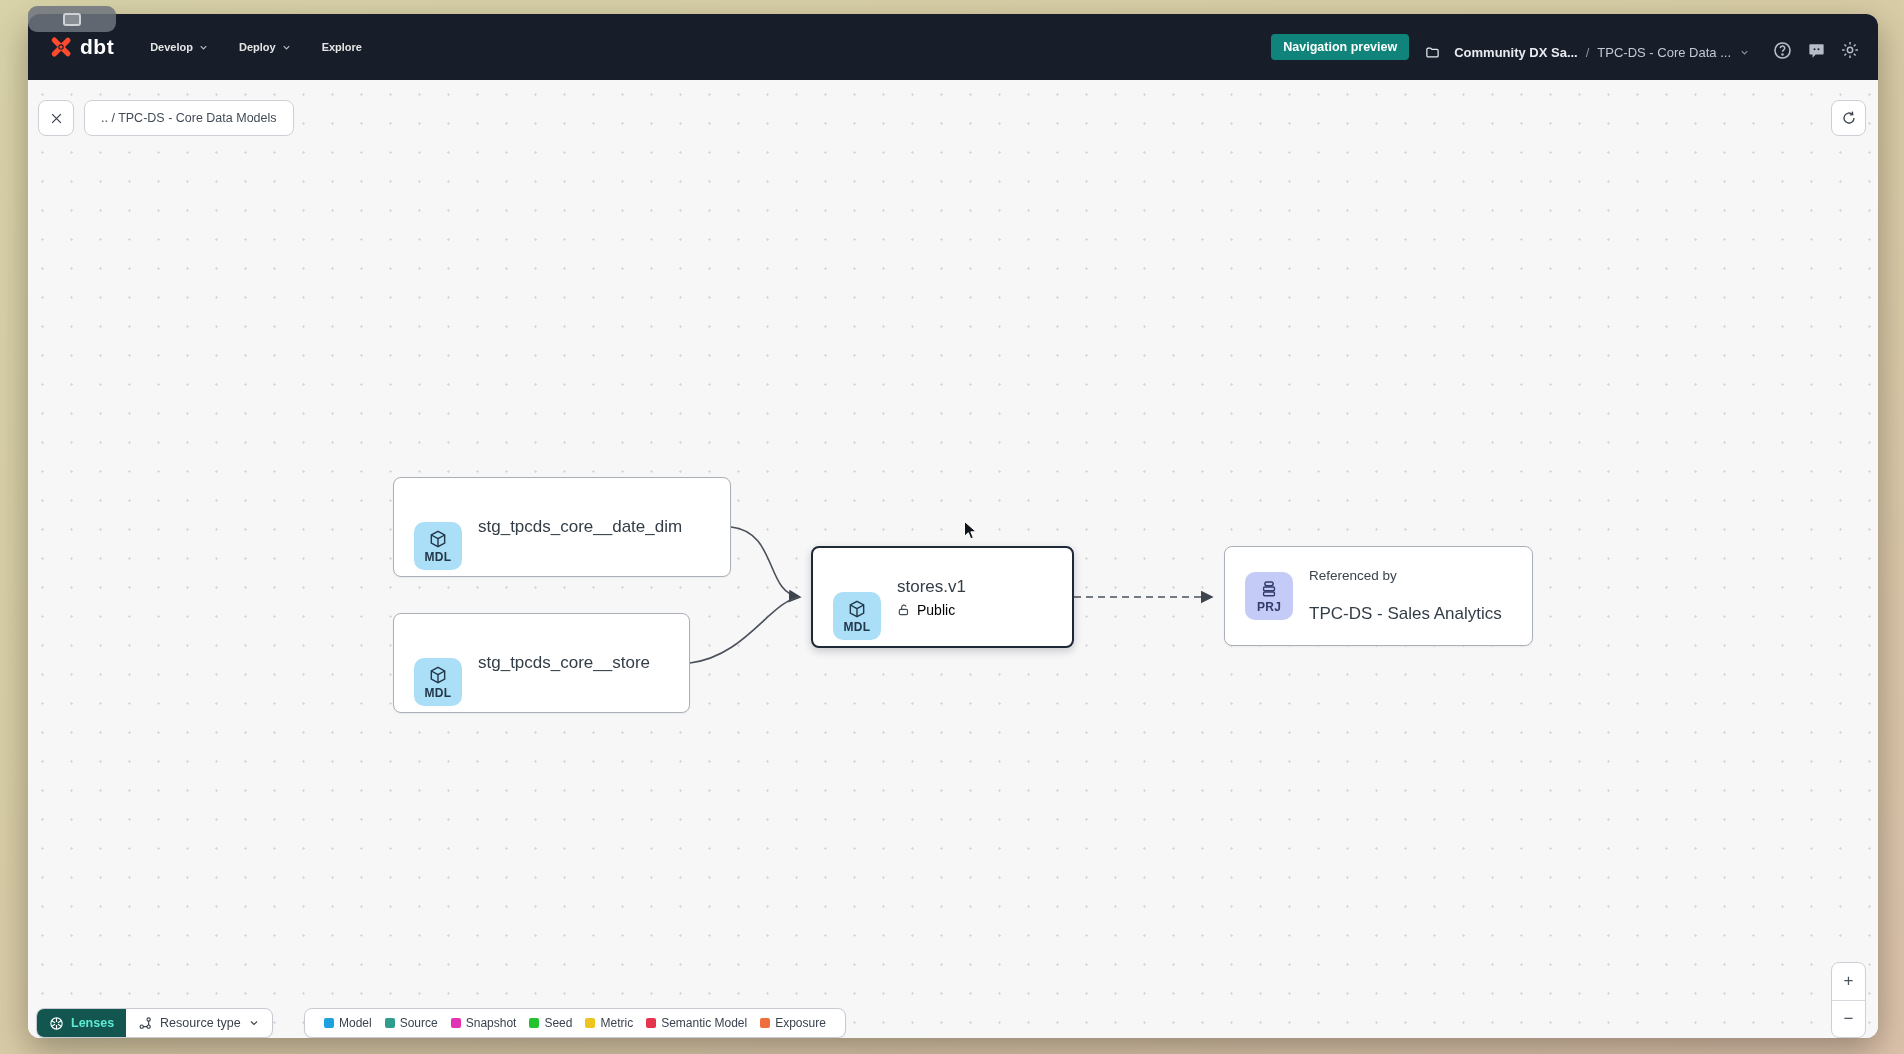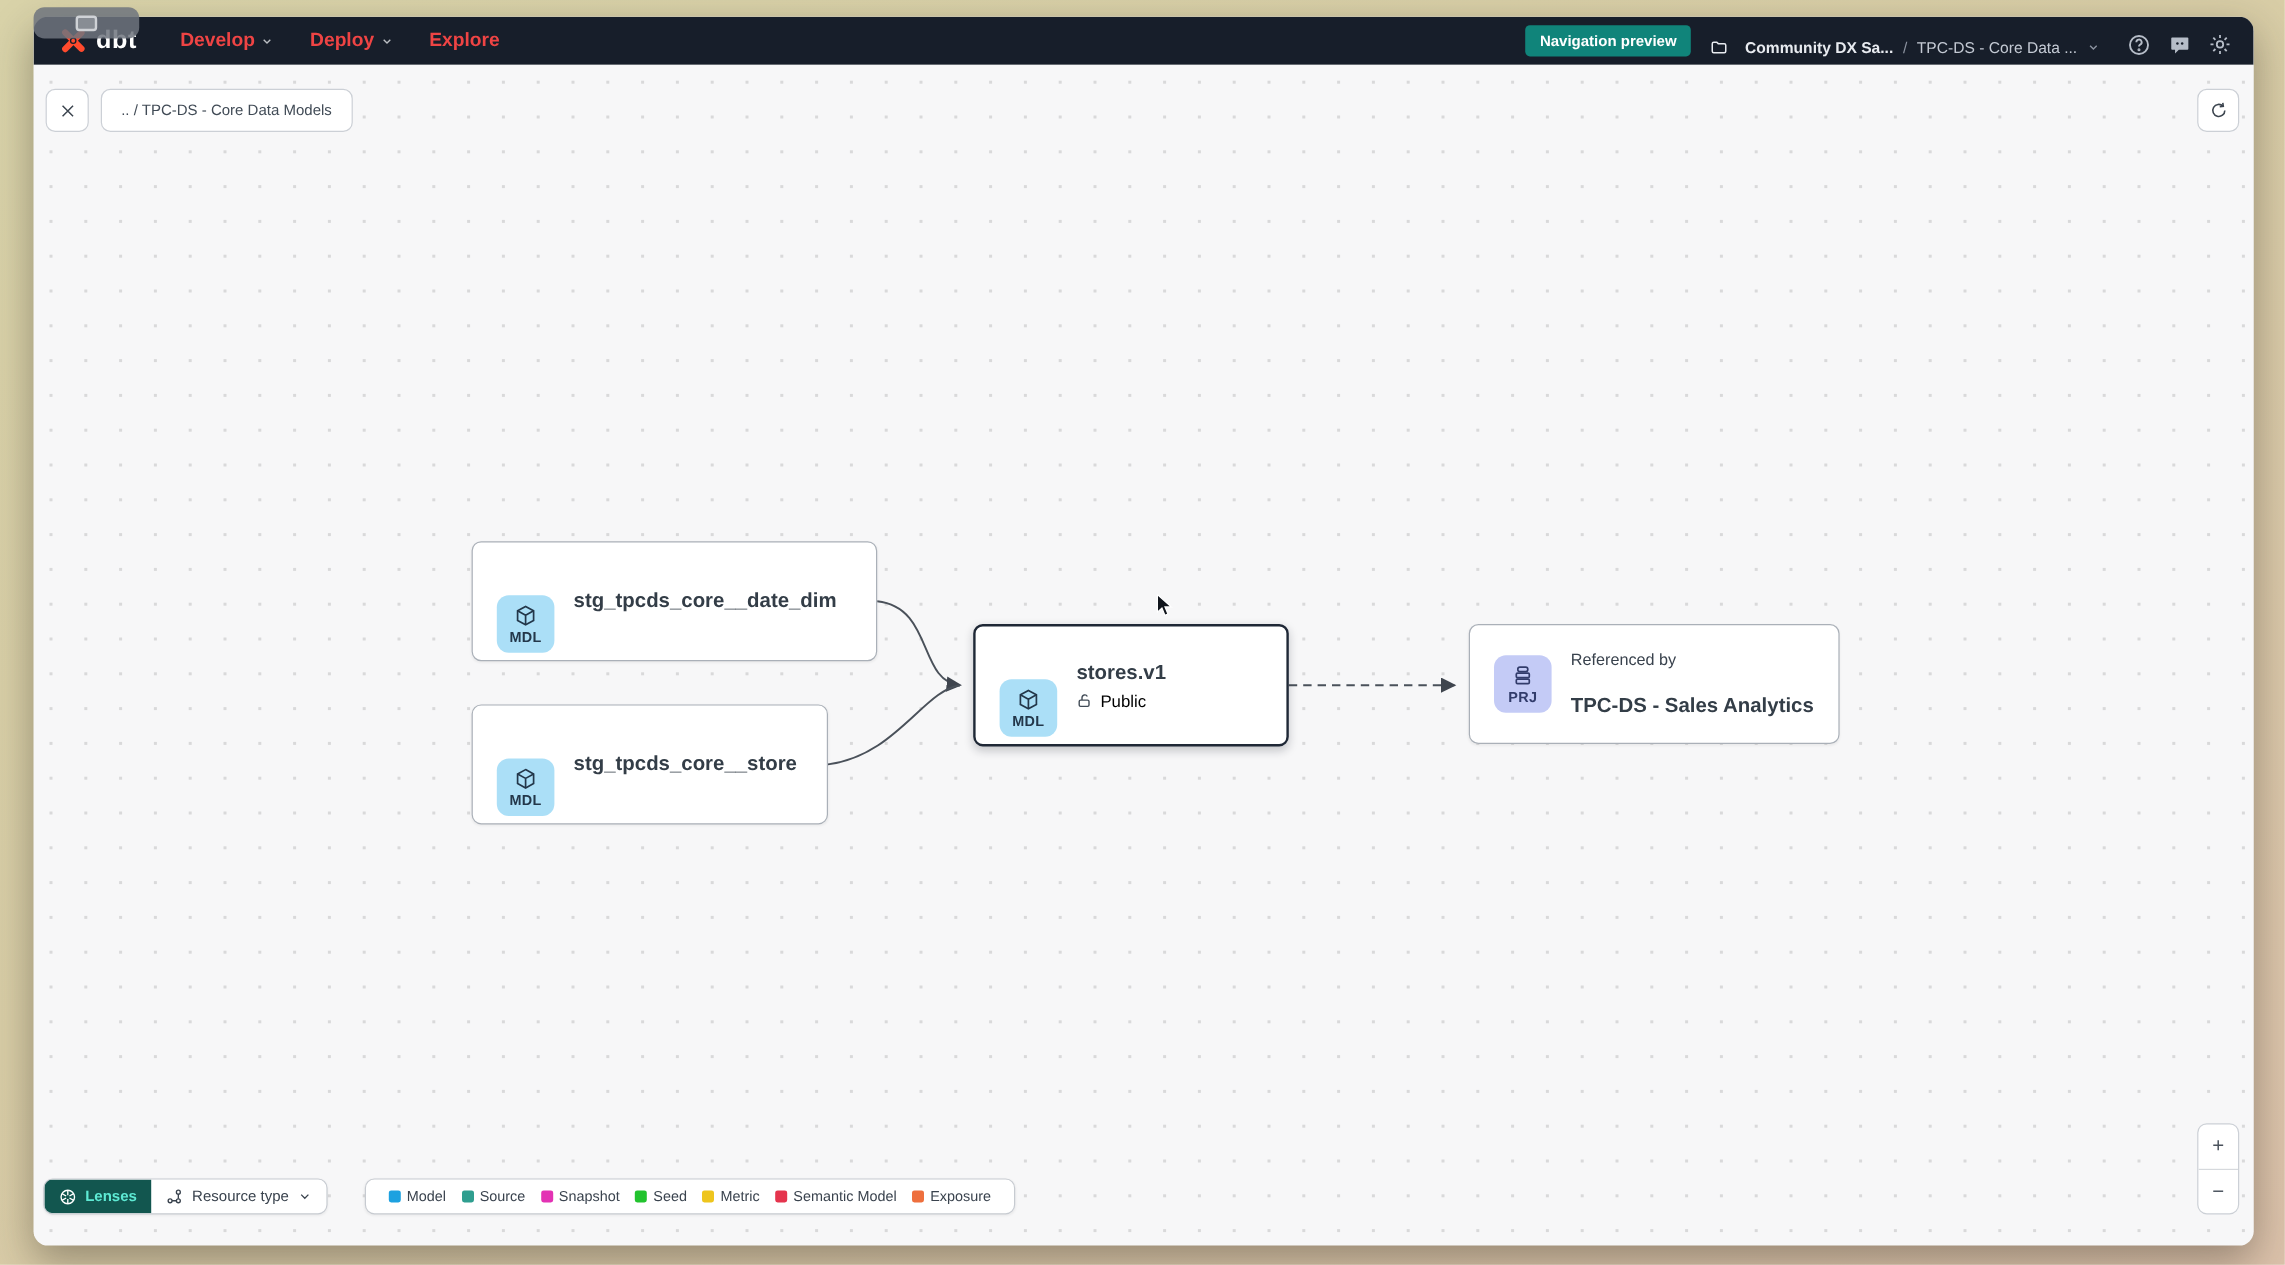--- a/index.html
+++ b/index.html
@@ -4,25 +4,25 @@
 <style>
   * { margin:0; padding:0; box-sizing:border-box; }
   html,body { width:1904px; height:1054px; overflow:hidden; font-family:"Liberation Sans", sans-serif; }
   body { background:linear-gradient(155deg,#d9d3a9 0%,#d8cda6 45%,#dcc2ab 100%); position:relative; }
 
   .window { position:absolute; left:28px; top:14px; width:1850px; height:1024px;
     border-radius:12px; overflow:hidden; background:#f7f7f8;
     box-shadow:0 12px 34px rgba(40,35,25,.38); }
 
   
-  .navbar { height:40px; background:#171e2a; display:flex; align-items:center; padding:0 18px 0 20px; }
+  .navbar { height:66px; background:#171e2a; display:flex; align-items:center; padding:0 18px 0 20px; }
   .logo { display:flex; align-items:center; gap:6px; margin-right:36px; }
   .logo-text { color:#fff; font-weight:bold; font-size:21px; letter-spacing:.5px; }
   .nav-items { display:flex; align-items:center; gap:30px; }
-  .nav-item { display:flex; align-items:center; gap:5px; color:#ef4444; font-size:16px; font-weight:bold; cursor:pointer; }
+  .nav-item { display:flex; align-items:center; gap:5px; color:#e5e5e5; font-size:11px; font-weight:bold; cursor:pointer; }
   .nav-item svg { opacity:.75; }
   .nav-right { margin-left:auto; display:flex; align-items:flex-end; gap:16px; }
   .preview-badge { background:#10847a; color:#fff; font-size:12.5px; font-weight:bold;
     padding:6px 12px; border-radius:4px; }
   .crumbs { display:flex; align-items:center; gap:8px; color:#e8ebf0; font-size:13px; }
   .crumb-account { font-weight:bold; display:flex; align-items:center; gap:14px; }
   .crumb-sep { color:#8c93a0; }
   .crumb-project { color:#c3c9d3; }
   .nav-icons { display:flex; align-items:center; gap:14px; margin-left:6px; }
   .nav-icon { width:20px; height:20px; display:flex; align-items:center; justify-content:center; color:#b6bdc8; cursor:pointer; }
@@ -47,21 +47,21 @@
   .edges { position:absolute; left:0; top:0; pointer-events:none; }
   .node { position:absolute; background:#fff; border:1px solid #aab0b8; border-radius:8px;
     display:flex; align-items:center; gap:16px; padding:0 20px; cursor:pointer;
     box-shadow:0 1px 2px rgba(0,0,0,.05); }
   .node.selected { border:2px solid #1f2836; box-shadow:0 3px 8px rgba(23,29,41,.22); }
   .node-badge { width:48px; height:48px; border-radius:10px; display:flex; flex-direction:column;
     align-items:center; justify-content:center; gap:1px; flex:none; }
   .badge-mdl { background:#abdff7; color:#23374a;margin-top:38px; }
   .badge-prj { background:#c4cbf6; color:#323c6b; }
   .node-badge .badge-label { font-size:12px; font-weight:bold; letter-spacing:.3px; }
-  .node-title { font-size:17px; font-weight:700; color:#333d47; }
+  .node-title { font-size:17px; font-weight:400; color:#333d47; }
   .node-sub { display:flex; align-items:center; gap:6px; font-size:14px; color:#000000; margin-top:5px; }
   .node-kicker { font-size:13.5px; color:#39424d; margin-bottom:21px; }
 
   
   .lens-group { position:absolute; left:8px; top:928px; height:30px; display:flex;
     border:1px solid #c7cbd1; border-radius:8px; overflow:hidden; background:#fff;
     box-shadow:0 1px 2px rgba(0,0,0,.05); }
   .lens-seg { display:flex; align-items:center; gap:7px; padding:0 12px; font-size:12.5px; cursor:pointer; }
   .lens-seg.dark { background:#12564f; color:#5eead4; font-weight:bold; }
   .lens-seg.light { color:#39424d; }

